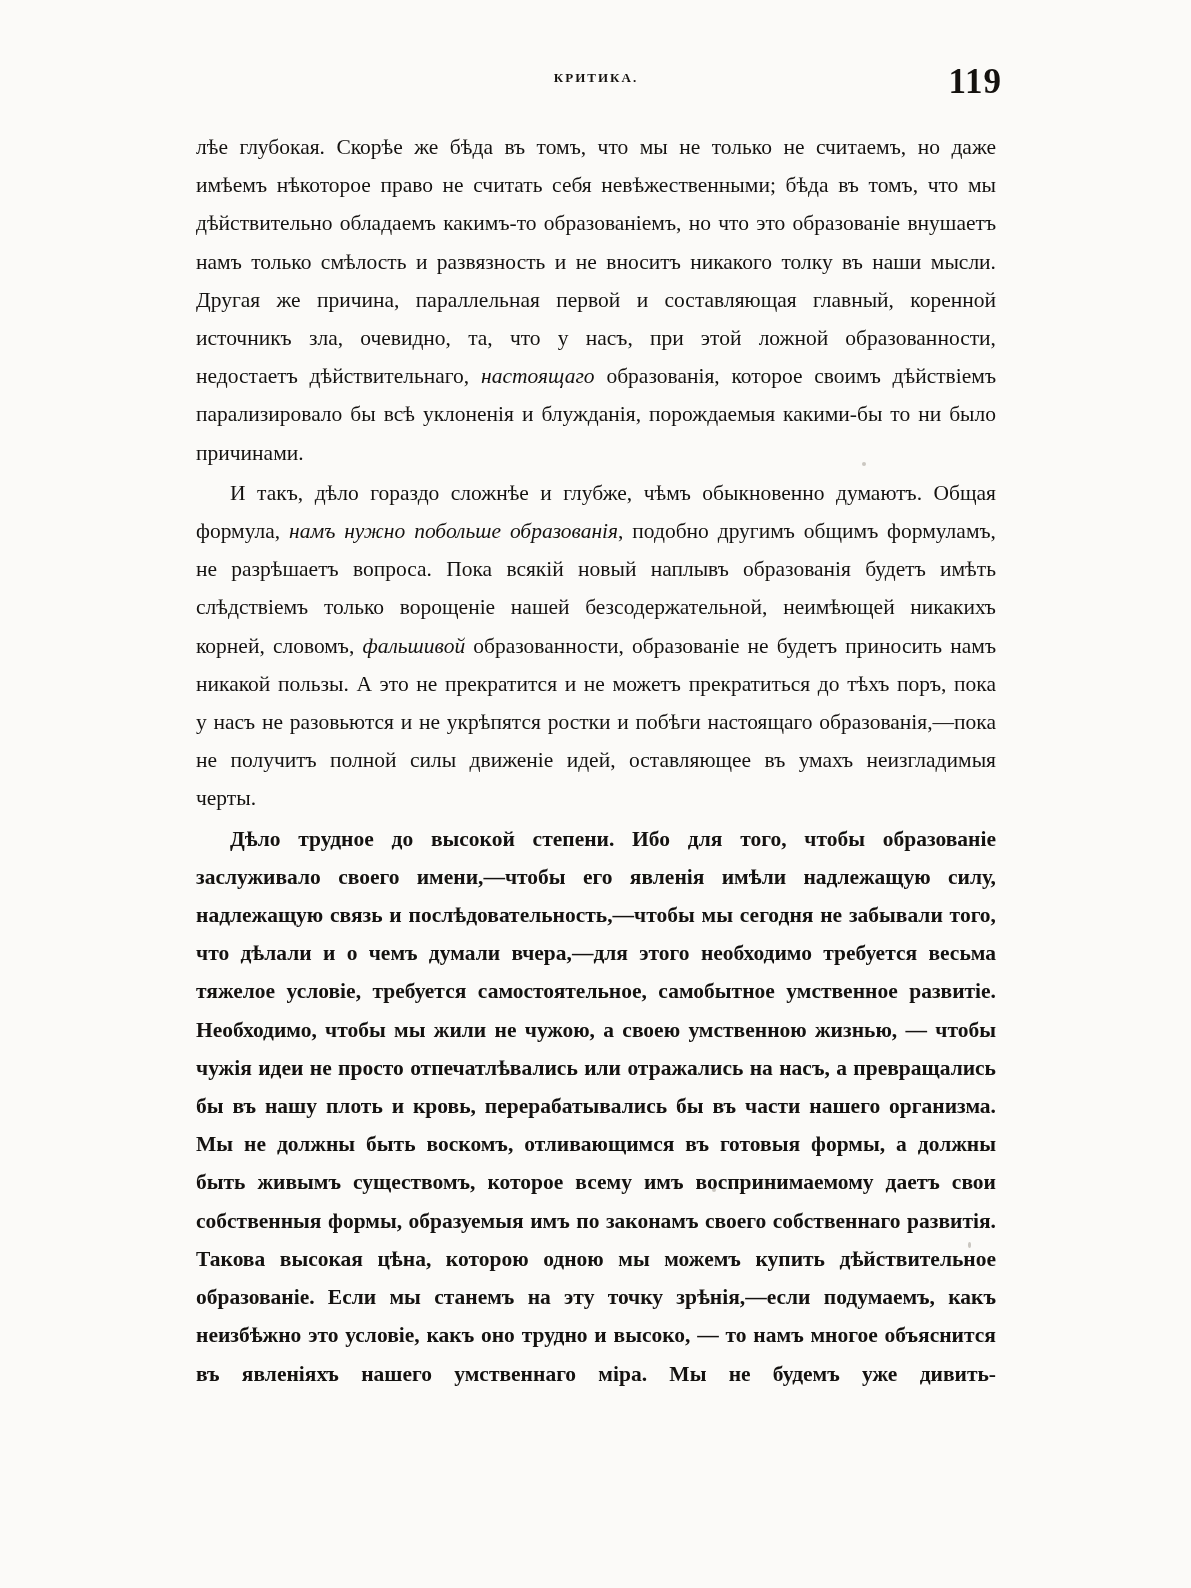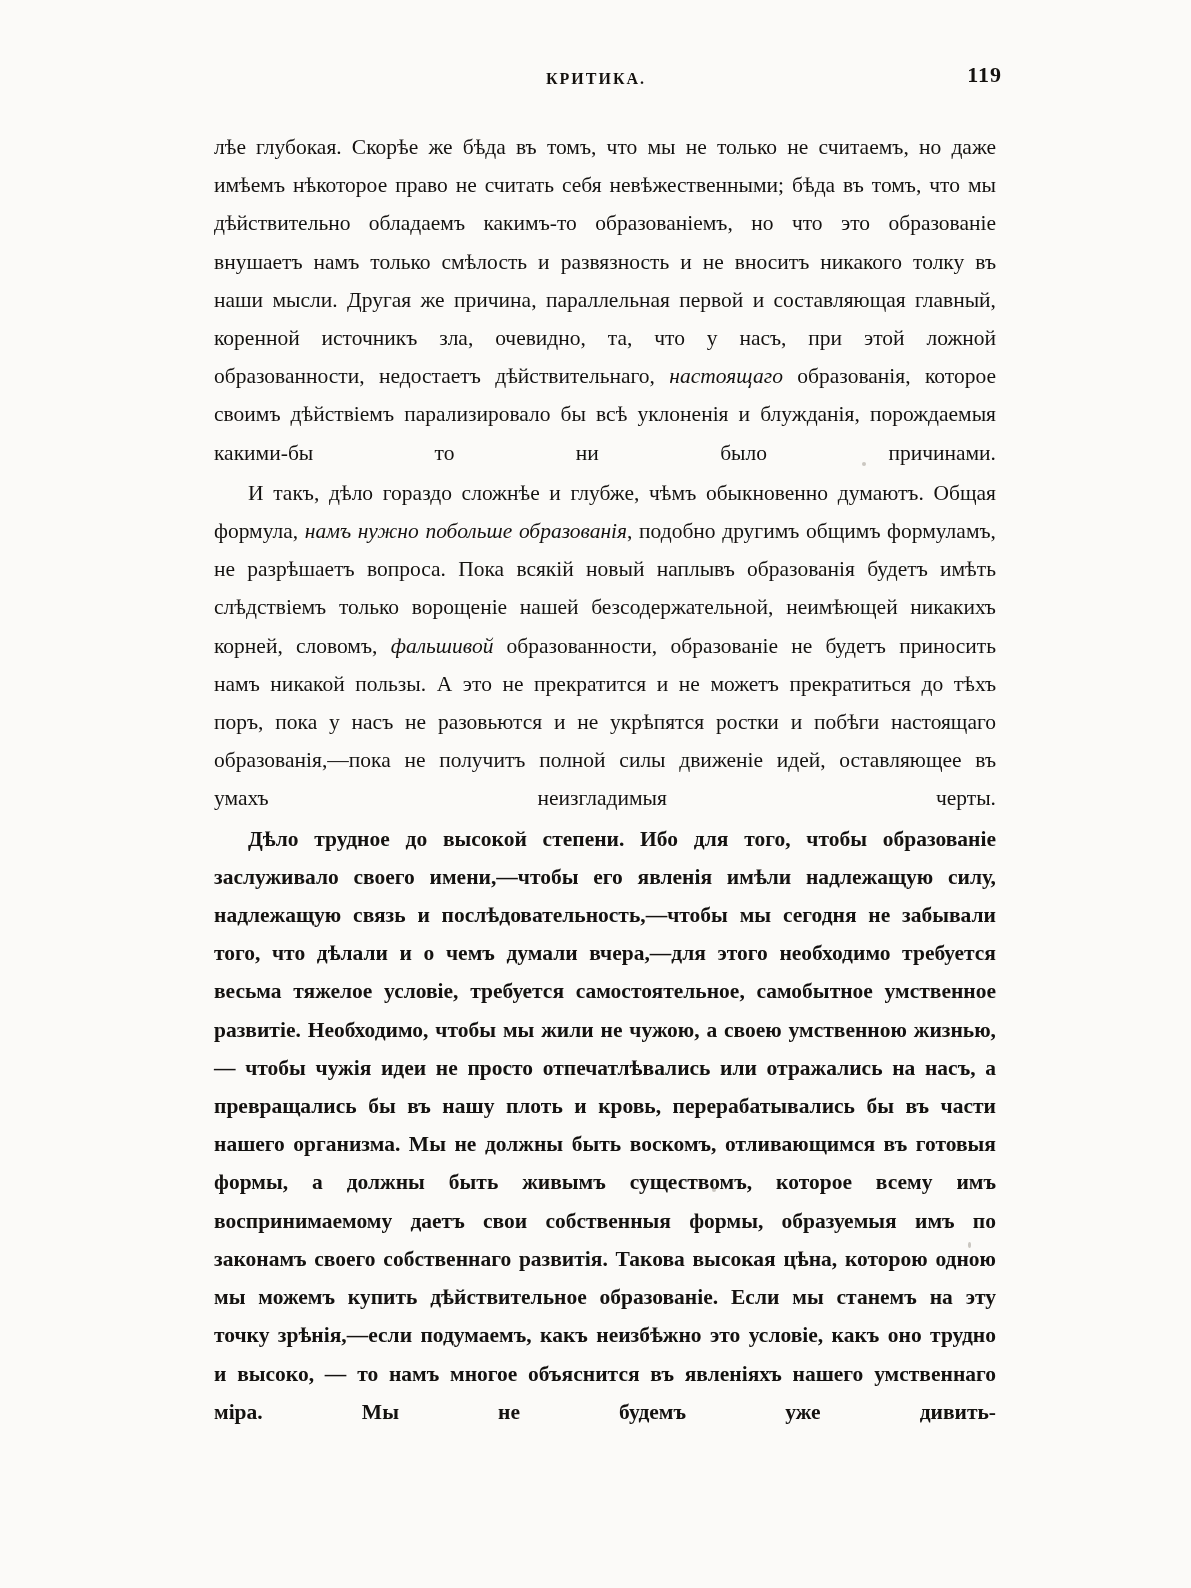--- a/index.html
+++ b/index.html
@@ -28,38 +28,37 @@
   }
   .running-head {
     position: relative;
     height: 40px;
   }
   .running-title {
     position: absolute;
     left: 0;
     right: 0;
     text-align: center;
-    font-size: 16px;
+    font-size: 13px;
     letter-spacing: 2px;
     font-weight: bold;
     color: #15120f;
     font-variant: small-caps;
   }
   .folio {
     position: absolute;
     right: -6px;
     top: -8px;
-    font-size: 22px;
+    font-size: 35px;
     font-weight: bold;
     color: #15120f;
     letter-spacing: 1px;
   }
   .body-text {
     margin-top: 18px;
-    margin-left: 18px;
   }
   p.para {
     margin: 0 0 0 0;
     font-size: 21.5px;
     line-height: 38.2px;
     text-align: justify;
     text-align-last: justify;
     color: #141210;
     word-spacing: 1px;
     text-indent: 0;

